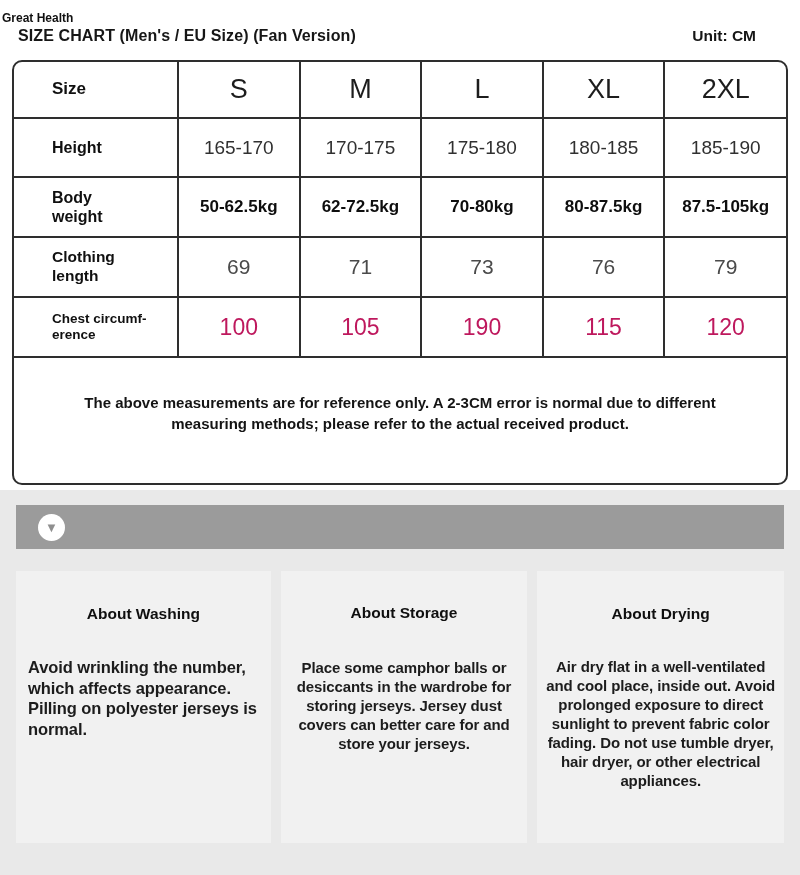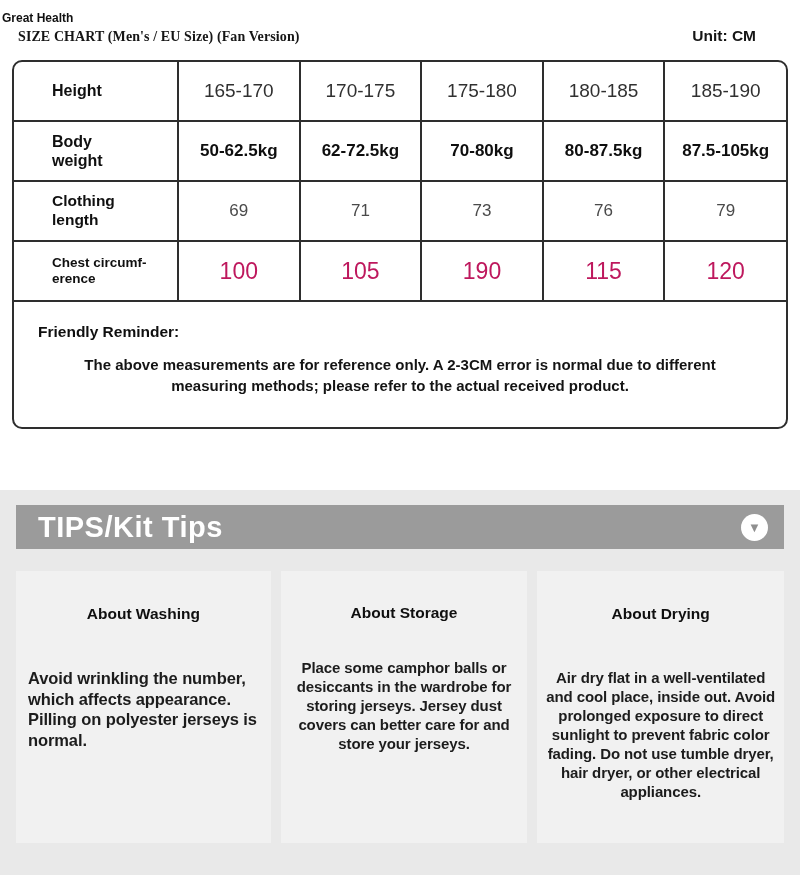--- a/index.html
+++ b/index.html
@@ -14,21 +14,21 @@
 
   
   .brand {
     position: absolute; top: 11px; left: 2px;
     font-size: 12px; font-weight: bold; color: #101010;
   }
   .header-row {
     display: flex; justify-content: space-between; align-items: flex-end;
     margin: 27px 44px 0 18px;
   }
-  .page-title { font-size: 14px; font-weight: bold; letter-spacing: 0.1px; font-family: Liberation Serif, serif; }
+  .page-title { font-size: 16px; font-weight: bold; letter-spacing: 0.1px; }
   .unit-label { font-size: 15.5px; font-weight: bold; }
 
   
   .chart-box {
     margin: 15px 12px 0 12px;
     border: 2px solid #2e2e2e;
     border-radius: 10px;
     overflow: hidden;
     background: #fff;
   }
@@ -55,21 +55,21 @@
   th.lbl { font-size: 17px; }
   .lbl-height { font-size: 16px; }
   .lbl-weight { font-size: 16px; }
   .lbl-length { font-size: 15.5px; }
   .lbl-chest  { font-size: 13.5px; }
 
   td.cell, th.cell { text-align: center; }
   th.cell { font-size: 27px; font-weight: 400; color: #1d1d1d; }
   .val-height { font-size: 19px; font-weight: 400; color: #303030; }
   .val-weight { font-size: 17px; font-weight: bold; color: #0e0e0e; margin-left: 16px; }
-  .val-length { font-size: 17px; font-weight: 400; color: #4a4a4a; }
+  .val-length { font-size: 21px; font-weight: 400; color: #4a4a4a; }
   .val-chest  { font-size: 23px; font-weight: 400; color: #be185d; }
 
   
   .reminder { padding: 21px 24px 18px 24px; height: 125px; }
   .reminder-title { font-size: 15.5px; font-weight: bold; color: #0f0f0f; }
   .reminder-body {
     margin: 13px auto 16px auto; max-width: 706px;
     text-align: center; font-size: 15px; font-weight: bold;
     line-height: 1.4; color: #141414;
   }
@@ -98,21 +98,21 @@
   }
   .tips-columns {
     display: flex; gap: 10px; margin: 22px 16px 0 16px;
   }
   .tips-col {
     flex: 1; background: #f1f1f1; min-height: 272px;
     padding: 34px 8px 16px 8px;
   }
   .tips-col-title {
     text-align: center; font-size: 15.5px; font-weight: bold; color: #0f0f0f;
-    margin-bottom: 45px;
+    margin-bottom: 34px;
   }
   .tips-col p {
     font-size: 15px; font-weight: bold; color: #1c1c1c;
     line-height: 1.27; letter-spacing: -0.1px;
   }
   .col-washing { padding-left: 12px; padding-right: 12px; }
   .col-washing p { text-align: left; }
   .col-washing .para-2 { margin-top: 15px; font-size: 16.5px; line-height: 1.25; }
   .col-drying p, .col-storage p { text-align: center; }
   .col-storage { padding-top: 33px; }
@@ -132,20 +132,28 @@
   <table class="size-table">
     <colgroup>
       <col class="label-col">
         <col>
         <col>
         <col>
         <col>
         <col>
     </colgroup>
     <tbody>
+        <tr class="head-row">
+      <th class="lbl">Size</th>
+      <th class="cell">S</th>
+      <th class="cell">M</th>
+      <th class="cell">L</th>
+      <th class="cell">XL</th>
+      <th class="cell">2XL</th>
+    </tr>
     <tr class="row-height">
       <td class="lbl lbl-height">Height</td>
       <td class="cell val-height">165-170</td>
       <td class="cell val-height">170-175</td>
       <td class="cell val-height">175-180</td>
       <td class="cell val-height">180-185</td>
       <td class="cell val-height">185-190</td>
     </tr>
     <tr class="row-weight">
       <td class="lbl lbl-weight">Body
@@ -171,28 +179,26 @@
       <td class="cell val-chest">100</td>
       <td class="cell val-chest">105</td>
       <td class="cell val-chest">190</td>
       <td class="cell val-chest">115</td>
       <td class="cell val-chest">120</td>
     </tr>
   </tbody>
     </table>
 
   <div class="reminder">
-    <div class="reminder-title">Friendly Reminder:</div>
     <div class="reminder-body">The above measurements are for reference only. A 2-3CM error is normal due to different measuring methods; please refer to the actual received product.</div>
   </div>
 </div>
 
 <div class="bottom-section">
   <div class="tips-bar">
-    <div class="tips-bar-title">TIPS/Kit Tips</div>
     <div class="tips-chevron">▼</div>
   </div>
 
   <div class="tips-columns">
     <div class="tips-col col-washing">
       <div class="tips-col-title">About Washing</div>
       <p class="para-2">Avoid wrinkling the number, which affects appearance. Pilling on polyester jerseys is normal.</p>
     </div>
     <div class="tips-col col-storage">
       <div class="tips-col-title">About Storage</div>

